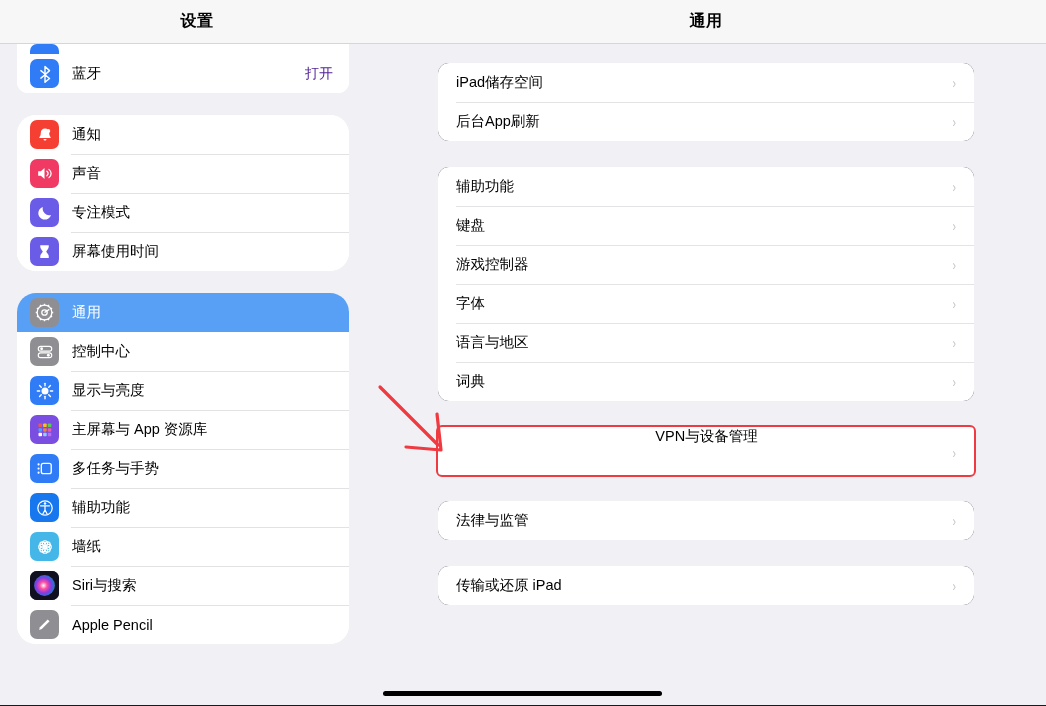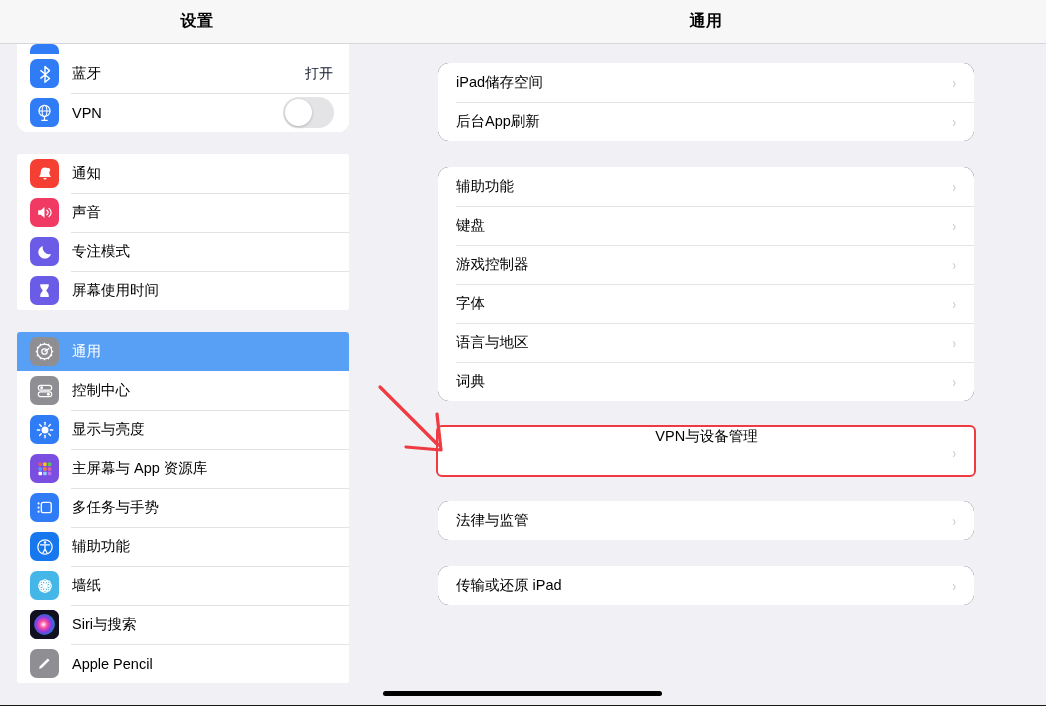--- a/index.html
+++ b/index.html
@@ -38,21 +38,21 @@
     letter-spacing: .5px;
   }
   .side-scroll {
     position: absolute; top: 44px; left: 0;
     width: 366px; height: 662px;
     overflow: hidden;
   }
   .group {
     margin: 0 17px 22px 17px;
     background: #ffffff;
-    border-radius: 3px;
+    border-radius: 19px;
     overflow: hidden;
   }
   .group.clipped-top { border-radius: 0 0 11px 11px; }
   .s-row {
     position: relative;
     display: flex; align-items: center;
     height: 39px;
     padding-left: 13px;
     background: #ffffff;
   }
@@ -74,21 +74,21 @@
   }
   .s-icon svg { display: block; }
   .s-label {
     margin-left: 13px;
     font-size: 14.5px;
     color: #000000;
     white-space: nowrap;
   }
   .s-value {
     margin-left: auto; margin-right: 16px;
-    font-size: 14px; color: #0f172a;
+    font-size: 14px; color: #4c1d95;
   }
   .s-toggle {
     margin-left: auto; margin-right: 15px;
     width: 51px; height: 31px;
     border-radius: 16px;
     background: #e4e4e6;
     position: relative;
     flex: 0 0 51px;
   }
   .s-toggle .knob {
@@ -198,35 +198,20 @@
           <div class="s-row">
             <span class="s-icon" style="background: rgb(47, 124, 246);">
               <svg width="18" height="18" viewBox="0 0 24 24">
                 <path d="M12 2 L18 7.5 L12 13 L12 2 Z M12 13 L18 18 L12 23 L12 13 Z" fill="none" stroke="white" stroke-width="1.9" stroke-linejoin="round"></path>
                 <line x1="12" y1="13" x2="6.5" y2="17.5" stroke="white" stroke-width="1.9" stroke-linecap="round"></line>
                 <line x1="12" y1="12" x2="6.5" y2="7.5" stroke="white" stroke-width="1.9" stroke-linecap="round"></line>
               </svg>
             </span>
             <span class="s-label">蓝牙</span>
             <span class="s-value">打开</span>
-          </div>
-          <div class="s-row">
-            <span class="s-icon" style="background: rgb(47, 124, 246);">
-              <svg width="19" height="19" viewBox="0 0 24 24">
-                <circle cx="12" cy="10" r="7" fill="none" stroke="white" stroke-width="1.6"></circle>
-                <ellipse cx="12" cy="10" rx="3" ry="7" fill="none" stroke="white" stroke-width="1.3"></ellipse>
-                <line x1="5" y1="10" x2="19" y2="10" stroke="white" stroke-width="1.3"></line>
-                <line x1="12" y1="17" x2="12" y2="22" stroke="white" stroke-width="1.6"></line>
-                <line x1="8" y1="22" x2="16" y2="22" stroke="white" stroke-width="1.6"></line>
-              </svg>
-            </span>
-            <span class="s-label">VPN</span>
-            <span class="s-toggle">
-              <span class="knob"></span>
-            </span>
           </div>
         </div>
         <div class="group">
           <div class="s-row">
             <span class="s-icon" style="background: rgb(244, 63, 50);">
               <svg width="18" height="18" viewBox="0 0 24 24">
                 <path d="M12 3.2c-3.4 0-5.6 2.4-5.6 5.8 0 4-1.2 5-1.9 5.9-.3.4 0 1 .5 1h14c.5 0 .8-.6.5-1-.7-.9-1.9-1.9-1.9-5.9 0-3.4-2.2-5.8-5.6-5.8z" fill="white"></path>
                 <circle cx="16.4" cy="6.6" r="2.6" fill="white"></circle>
                 <path d="M10 17.3h4c0 1.2-.9 2.1-2 2.1s-2-.9-2-2.1z" fill="white"></path>
               </svg>

